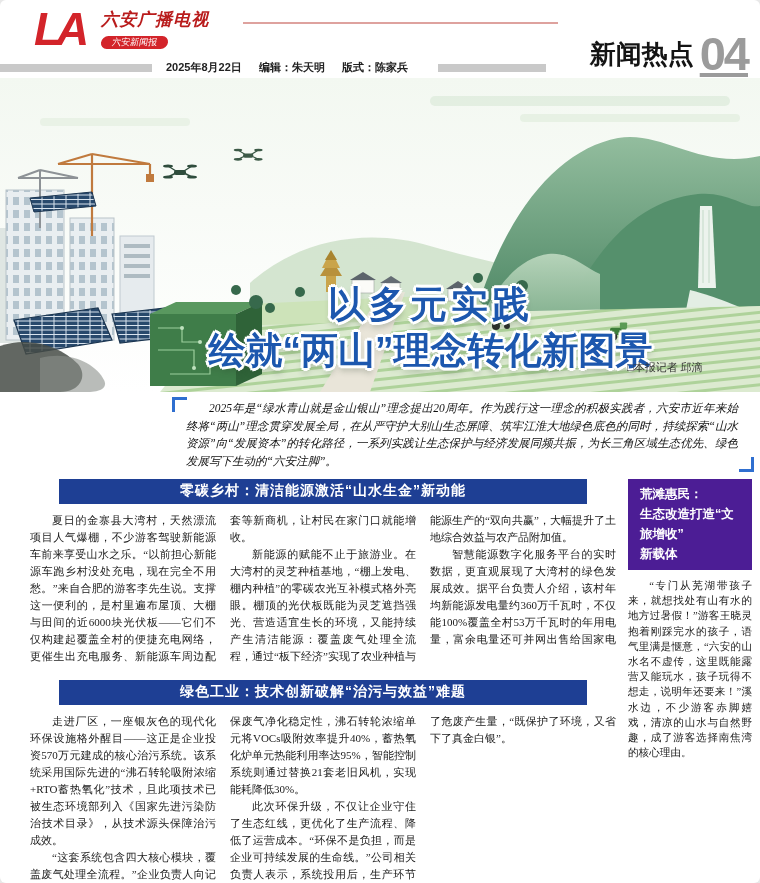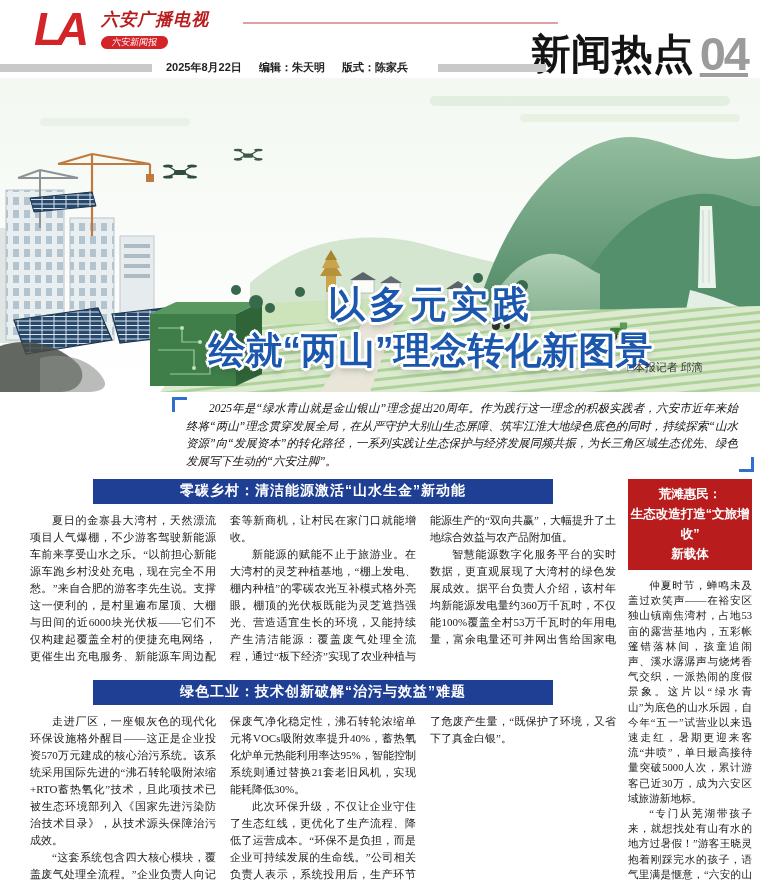--- a/index.html
+++ b/index.html
@@ -1,28 +1,28 @@
 <!DOCTYPE html>
 <html><head>
 <meta charset="utf-8">
 <style>
   * { margin:0; padding:0; box-sizing:border-box; }
   body { background:#e8e8e8; font-family:"Liberation Serif", serif; }
-  .page { position:relative; width:760px; height:883px; margin:0 auto; background:#fff; overflow:hidden; color:#1a1a1a; }
+  .page { position:relative; width:760px; height:883px; margin:0 auto; background:#fff; overflow:hidden; color:#1a1a1a;border-radius:6px; }
 
   
   .masthead { position:relative; height:78px; }
   .logo-block { position:absolute; left:34px; top:6px; display:flex; align-items:flex-start; }
   .logo-mark { font-family:"Liberation Sans", sans-serif; font-style:italic; font-weight:900; font-size:46px; line-height:46px; color:#d3242a; letter-spacing:-6px; padding-right:10px; }
   .logo-text { margin-left:8px; padding-top:2px; }
   .logo-script { font-family:"Liberation Serif", serif; font-style:italic; font-weight:bold; font-size:17px; color:#b91c1c; letter-spacing:1px; }
   .logo-badge { display:inline-block; background:#d3242a; color:#fff; font-family:"Liberation Sans", sans-serif; font-size:9px; line-height:13px; padding:0 11px; border-radius:8px; transform:skewX(-8deg); margin-top:4px; }
   .logo-line { position:absolute; left:243px; top:22px; width:315px; height:2px; background:#c2554f; opacity:.55; }
   .page-tag { position:absolute; right:12px; top:32px; white-space:nowrap; }
-  .tag-name { font-family:"Liberation Sans", sans-serif; font-weight:900; font-size:41px; color:#141414; vertical-align:top; line-height:44px; }
+  .tag-name { font-family:"Liberation Sans", sans-serif; font-weight:900; font-size:26px; color:#141414; vertical-align:top; line-height:44px; }
   .tag-num { font-family:"Liberation Sans", sans-serif; font-weight:900; font-size:47px; color:#9b9b9b; letter-spacing:-2px; margin-left:6px; line-height:44px;text-decoration:underline; }
   .date-row { position:absolute; left:0; top:60px; width:560px; display:flex; align-items:center; }
   .bar { height:8px; background:#c9c9c9; }
   .bar.left { width:152px; }
   .bar.right { width:108px; }
   .date-text { font-family:"Liberation Sans", sans-serif; font-weight:bold; font-size:11px; color:#222; padding:0 14px; white-space:nowrap; }
   .date-text span { margin-right:14px; }
   .date-text span:last-child { margin-right:16px; }
 
   
@@ -40,30 +40,30 @@
   .intro p { text-indent:2em; }
   .corner { position:absolute; width:15px; height:15px; }
   .corner.tl { left:-14px; top:-3px; border-left:3px solid #2f6fd0; border-top:3px solid #2f6fd0; }
   .corner.br { right:-16px; bottom:-2px; border-right:3px solid #2f6fd0; border-bottom:3px solid #2f6fd0; }
 
   
   .content { display:flex; margin-top:9px; padding:0 8px 0 30px; gap:12px; }
   .main-col { width:586px; }
   .side-col { width:124px; }
 
-  .sec-title { width:460px; margin:0 auto 8px; background:#1e3f94; color:#fff; text-align:center;
+  .sec-title { width:528px; margin:0 auto 8px; background:#1e3f94; color:#fff; text-align:center;
     font-family:"Liberation Sans", sans-serif; font-weight:bold; font-size:14px; padding:3px 0 4px; letter-spacing:1px; }
   .cols { column-count:3; column-gap:14px; column-fill:auto; overflow:hidden; text-align:justify; font-size:11px; line-height:17px; }
   .cols p { text-indent:2em; }
   .sec-rural .cols { height:160px; }
   .sec-industry { margin-top:8px; }
   .sec-industry .cols { height:188px; }
 
-  .side-header { background:#b91c1c; color:#fff; text-align:center; font-family:"Liberation Sans", sans-serif;
-    font-weight:bold; font-size:12.5px; line-height:1.6; padding:5px 2px 6px; }
+  .side-header { background:#4c1d95; color:#fff; text-align:left; font-family:"Liberation Sans", sans-serif;
+    font-weight:bold; font-size:12.5px; line-height:1.6; padding:5px 12px 6px; }
   .side-body { margin-top:8px; height:332px; overflow:hidden; text-align:justify; font-size:10.6px; line-height:15.2px; }
   .side-body p { text-indent:2em; }
 </style>
 </head>
 <body>
 
 <div class="page">
 
   <header class="masthead">
     <div class="logo-block">
@@ -284,19 +284,18 @@
 
     </div>
 
     <aside class="side-col">
       <div class="side-header">
         <div>荒滩惠民：</div>
         <div>生态改造打造“文旅增收”</div>
         <div>新载体</div>
       </div>
       <div class="side-body">
-          <p>仲夏时节，蝉鸣未及盖过欢笑声——在裕安区独山镇南焦湾村，占地53亩的露营基地内，五彩帐篷错落林间，孩童追闹声、溪水潺潺声与烧烤香气交织，一派热闹的度假景象。这片以“绿水青山”为底色的山水乐园，自今年“五一”试营业以来迅速走红，暑期更迎来客流“井喷”，单日最高接待量突破5000人次，累计游客已近30万，成为六安区域旅游新地标。</p>
           <p>“专门从芜湖带孩子来，就想找处有山有水的地方过暑假！”游客王晓灵抱着刚踩完水的孩子，语气里满是惬意，“六安的山水名不虚传，这里既能露营又能玩水，孩子玩得不想走，说明年还要来！”溪水边，不少游客赤脚嬉戏，清凉的山水与自然野趣，成了游客选择南焦湾的核心理由。</p>
         </div>
     </aside>
   </div>
 
 </div>
 
 </body></html>

